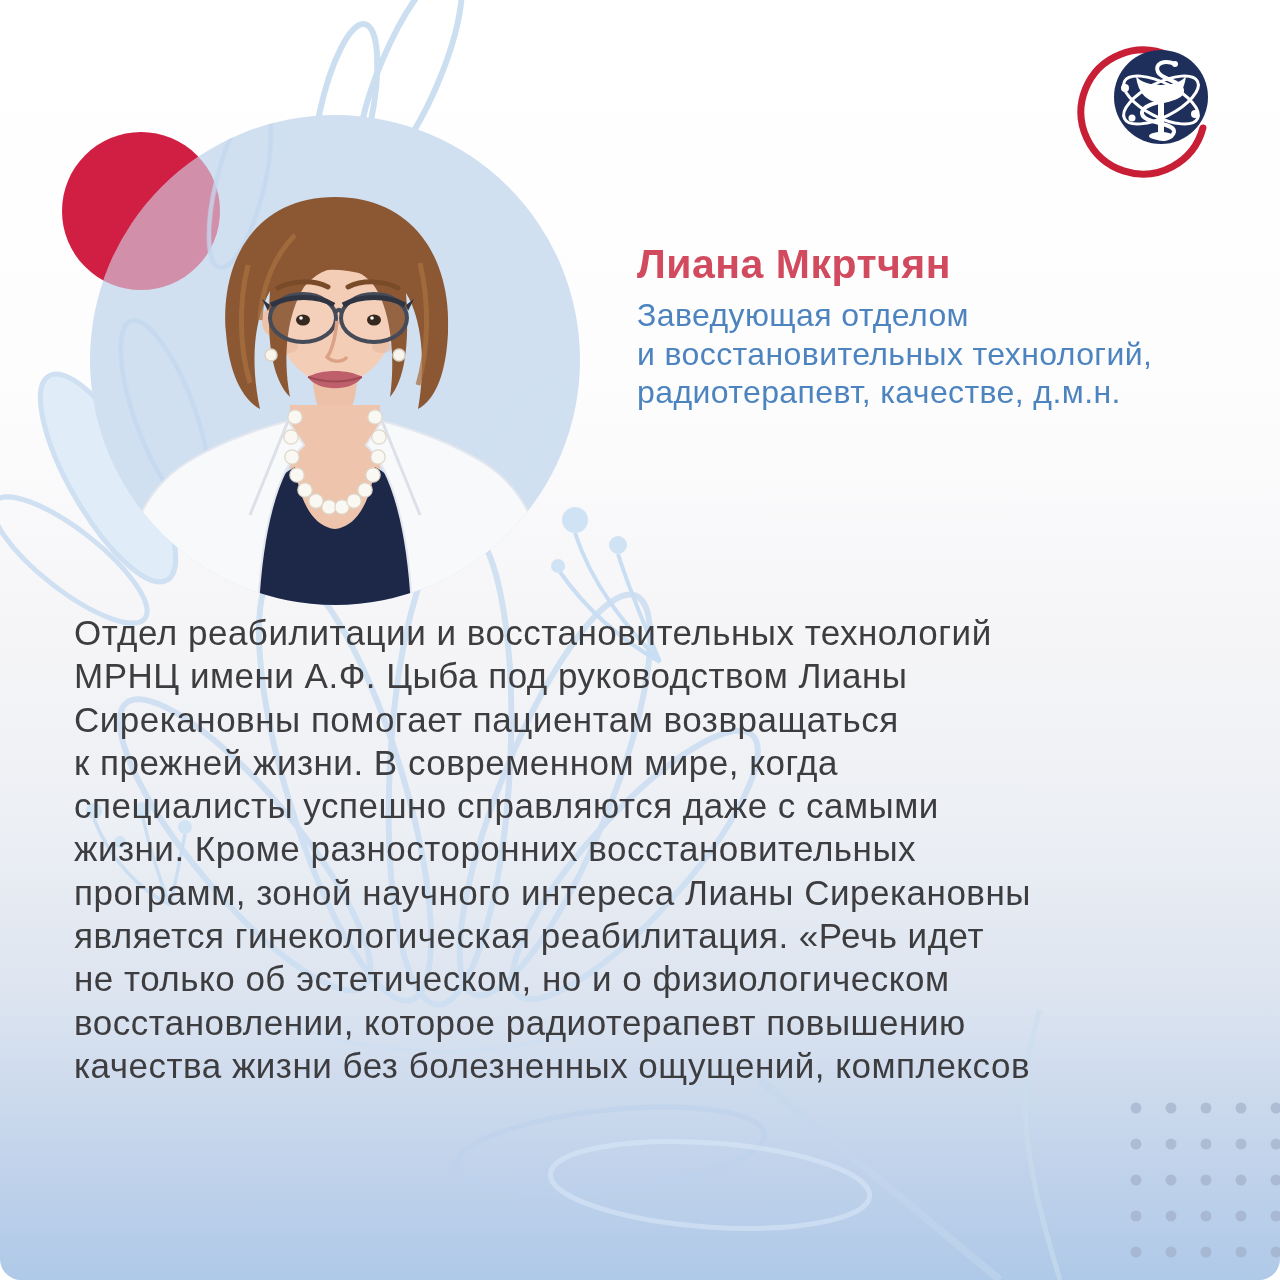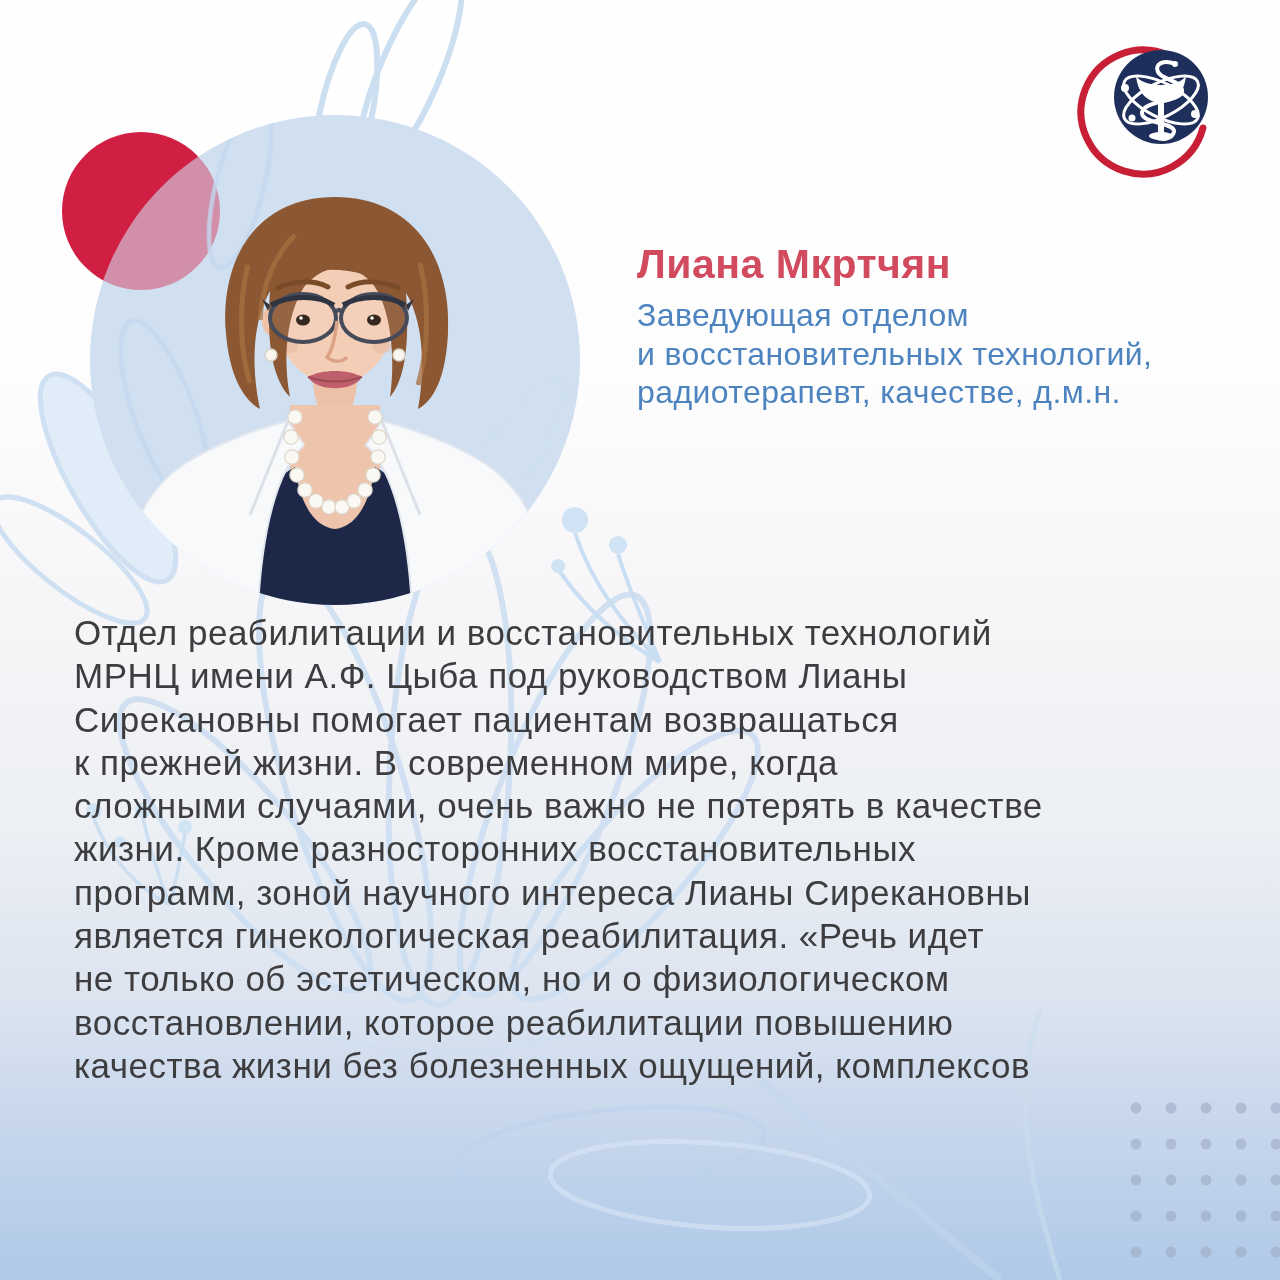--- a/index.html
+++ b/index.html
@@ -1,19 +1,20 @@
 <!DOCTYPE html>
 <html><head>
 <meta charset="utf-8">
 <style>
   html,body{margin:0;padding:0;}
   .canvas{
     position:relative;width:1280px;height:1280px;overflow:hidden;
     font-family:"Liberation Sans",sans-serif;
     background:linear-gradient(180deg,#ffffff 0%,#fdfdfe 30%,#f5f5f7 50%,#eceff4 65%,#dce4f0 78%,#c3d4eb 90%,#afc9e8 100%);
+    border-radius:21px;
   }
   .bg-florals{position:absolute;left:0;top:0;z-index:0;}
   .red-circle{
     position:absolute;left:62px;top:132px;width:158px;height:158px;border-radius:50%;
     background:#d11f44;z-index:1;
   }
   .photo-circle{
     position:absolute;left:90px;top:115px;width:490px;height:490px;border-radius:50%;
     background:#d0e0f1;overflow:hidden;z-index:2;
   }
@@ -214,26 +215,26 @@
         <div class="line">и восстановительных технологий,</div>
         <div class="line">радиотерапевт, качестве, д.м.н.</div>
       </div>
   </div>
 
   <div class="article" style="color: rgb(61, 61, 64);">
       <div class="line">Отдел реабилитации и восстановительных технологий</div>
       <div class="line">МРНЦ имени А.Ф. Цыба под руководством Лианы</div>
       <div class="line">Сирекановны помогает пациентам возвращаться</div>
       <div class="line">к прежней жизни. В современном мире, когда</div>
-      <div class="line">сложными случаями, очень важно не потерять в качестве</div>
+      <div class="line">специалисты успешно справляются даже с самыми</div>
       <div class="line">жизни. Кроме разносторонних восстановительных</div>
       <div class="line">программ, зоной научного интереса Лианы Сирекановны</div>
       <div class="line">является гинекологическая реабилитация. «Речь идет</div>
       <div class="line">не только об эстетическом, но и о физиологическом</div>
-      <div class="line">восстановлении, которое реабилитации повышению</div>
+      <div class="line">восстановлении, которое радиотерапевт повышению</div>
       <div class="line">качества жизни без болезненных ощущений, комплексов</div>
     </div>
 
   <svg class="dots" width="160" height="185" viewBox="0 0 160 185">
     <g fill="#9eabc4" opacity=".6">
       <circle cx="16" cy="13" r="5.5"></circle>
         <circle cx="51" cy="13" r="5.5"></circle>
         <circle cx="86" cy="13" r="5.5"></circle>
         <circle cx="121" cy="13" r="5.5"></circle>
         <circle cx="156" cy="13" r="5.5"></circle>

